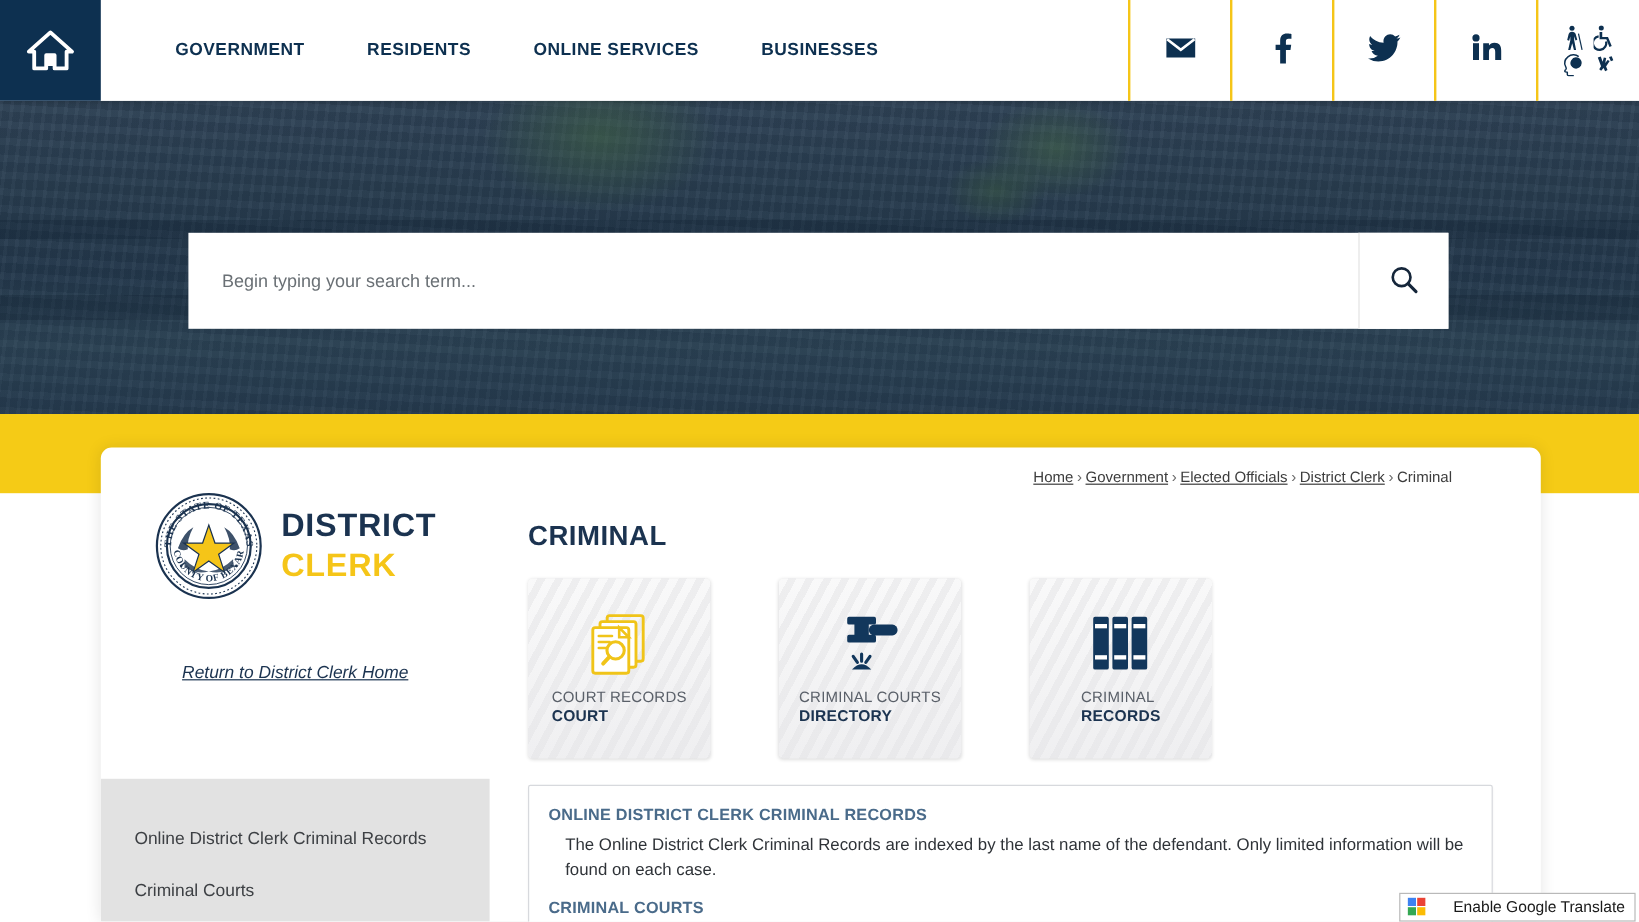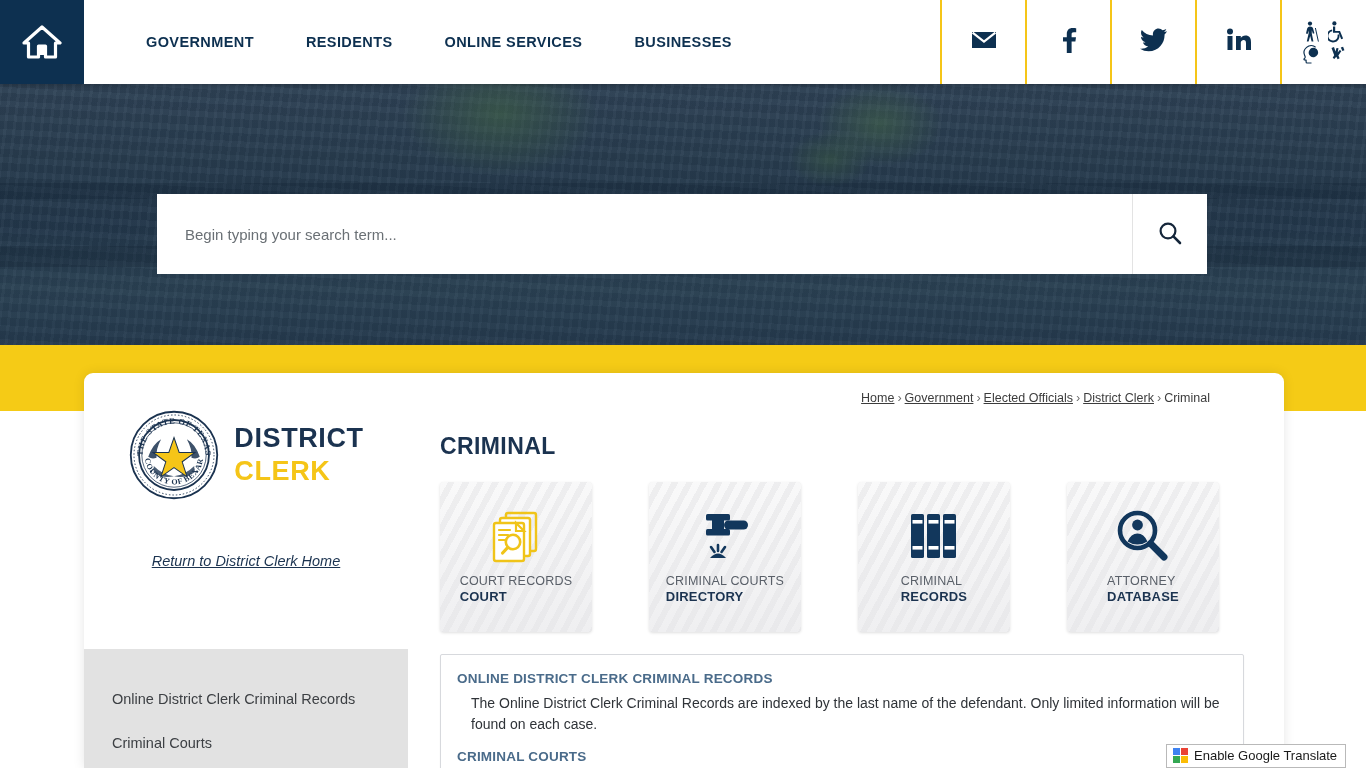--- a/index.html
+++ b/index.html
@@ -291,21 +291,21 @@
 
   
   .gt-widget {
     position: absolute;
     left: 1166px; top: 744px;
     height: 24px;
     background: #ffffff;
     border: 1px solid #b9b9b9;
     display: flex; align-items: center;
     padding: 0 8px 1px 6px;
-    gap: 6px;
+    gap: 23px;
     z-index: 60;
     cursor: pointer;
   }
   .gt-icon { width: 15px; height: 15px; position: relative; flex: 0 0 15px; }
   .gt-label { font-size: 13px; color: #1a1a1a; white-space: nowrap; }
 </style>
 </head>
 <body>
 
 <div class="header">
@@ -524,36 +524,20 @@
             <rect x="20.5" y="38" width="10" height="3.6" fill="#ffffff"></rect>
             <rect x="36.5" y="38" width="10" height="3.6" fill="#ffffff"></rect>
           </svg>
         </span>
         <span class="tile-label">
           <span class="t1">CRIMINAL</span>
           <span class="t2">RECORDS</span>
         </span>
       </a>
 
-      <a class="tile" href="#">
-        <span class="tile-bg"></span>
-        <span class="tile-bg2"></span>
-        <span class="tile-icon">
-          <svg width="60" height="58" viewBox="0 0 60 58" aria-hidden="true">
-            <circle cx="24.5" cy="22.5" r="17.5" fill="none" stroke="#12375c" stroke-width="4.6"></circle>
-            <circle cx="24.5" cy="17" r="5.4" fill="#12375c"></circle>
-            <path d="M14.6 33.4 q3.4-8 9.9-8 q6.5 0 9.9 8 a17.5 17.5 0 0 1 -19.8 0z" fill="#12375c"></path>
-            <path d="M37.6 35.6 L51 49" stroke="#12375c" stroke-width="7" stroke-linecap="round"></path>
-          </svg>
-        </span>
-        <span class="tile-label">
-          <span class="t1">ATTORNEY</span>
-          <span class="t2">DATABASE</span>
-        </span>
-      </a>
 
     </div>
 
     <div class="info-box">
       <div class="info-head">ONLINE DISTRICT CLERK CRIMINAL RECORDS</div>
       <div class="info-body">The Online District Clerk Criminal Records are indexed by the last name of the defendant. Only limited information will be found on each case.</div>
       <div class="info-head2">CRIMINAL COURTS</div>
     </div>
 
   </div>

